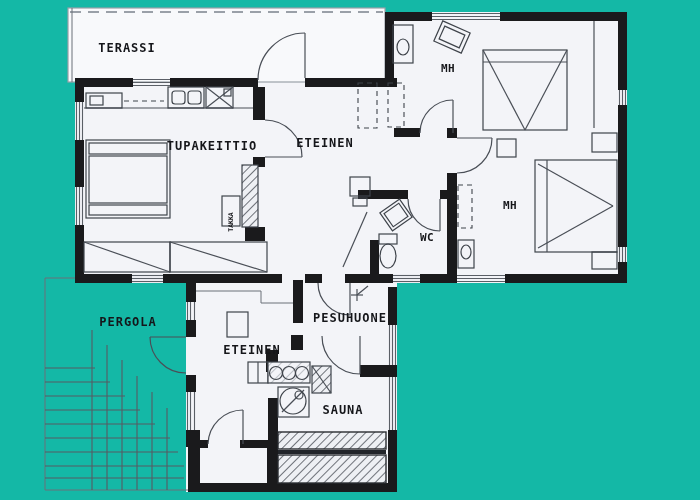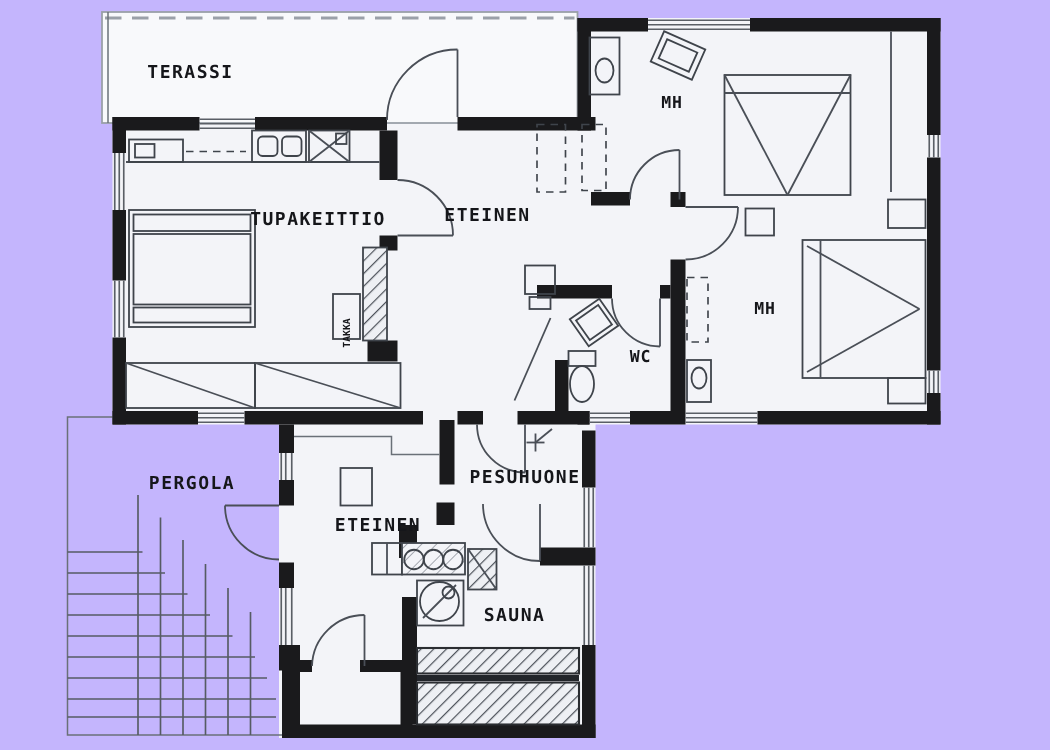--- a/index.html
+++ b/index.html
@@ -1,16 +1,16 @@
 <!DOCTYPE html>
 <html><head>
 <meta charset="utf-8">
 <style>
   html,body{margin:0;padding:0;background:#eef0f4;}
-  #stage{position:relative;width:700px;height:500px;background:#c4b5fd;overflow:hidden;
+  #stage{position:relative;width:700px;height:500px;background:#14b8a6;overflow:hidden;
          font-family:"DejaVu Sans Mono","Liberation Mono",monospace;}
   svg{display:block}
   .wall{fill:#1a1a1c;stroke:none}
   .thin{stroke:#4a4f57;stroke-width:1.2;fill:none}
   .thin2{stroke:#6a7078;stroke-width:1;fill:none}
   .fixn{stroke:#3f444b;stroke-width:1.2;fill:none}
   .dash{stroke:#3f444b;stroke-width:1.1;fill:none;stroke-dasharray:5 4}
   .win{stroke:#5a5f66;stroke-width:1.1;fill:none}
   .room{fill:#f3f4f8}
   .lbl{font-family:"DejaVu Sans Mono","Liberation Mono",monospace;font-weight:700;

